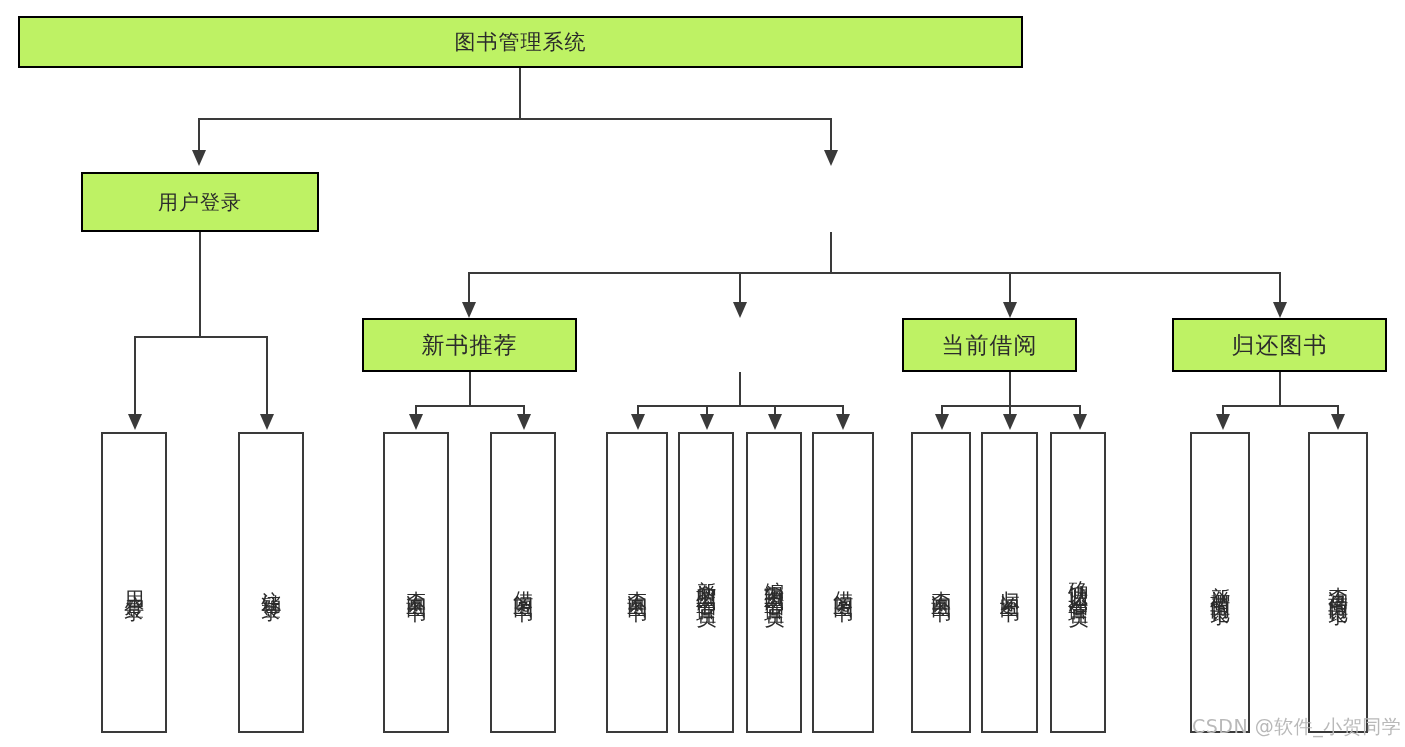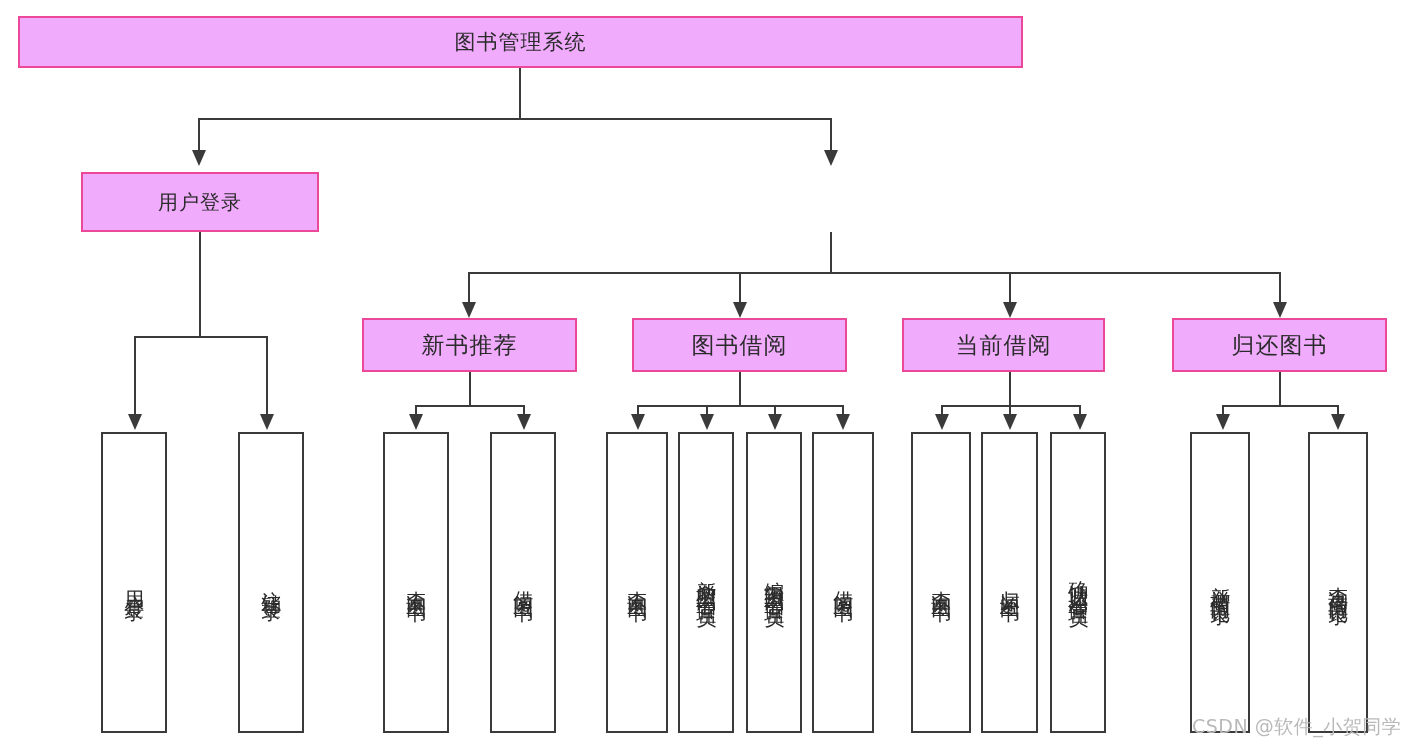--- a/index.html
+++ b/index.html
@@ -9,22 +9,22 @@
     background:#ffffff;
     font-family:"DejaVu Sans","Liberation Sans",sans-serif;
     overflow:hidden;
   }
   #stage{position:relative;width:1405px;height:747px;}
 
   
   .node{
     position:absolute;
     box-sizing:border-box;
-    background:#f0abfc;
-    border:2px solid #ec4899;
+    background:#bef264;
+    border:2px solid #000000;
     display:flex;
     align-items:center;
     justify-content:center;
     color:#2b2b2b;
     letter-spacing:1px;
   }
   .node.root{font-size:21px;}
   .node.lvl2{font-size:20px;}
   .node.lvl3{font-size:23px;}
 
@@ -107,24 +107,21 @@
   <div class="vline" style="left:739px;top:272px;height:32px;"></div>
   <div class="arrow" style="left:733px;top:302px;"></div>
   <div class="vline" style="left:1009px;top:272px;height:32px;"></div>
   <div class="arrow" style="left:1003px;top:302px;"></div>
   <div class="vline" style="left:1279px;top:272px;height:32px;"></div>
   <div class="arrow" style="left:1273px;top:302px;"></div>
 
   <div class="node lvl3" style="left:362px;top:318px;width:215px;height:54px;">
     <span>新书推荐</span>
   </div>
-  <div class="node lvl3" style="left:632px;top:318px;width:215px;height:54px;">
-    <span>图书借阅</span>
-  </div>
-  <div class="node lvl3" style="left:902px;top:318px;width:203px;height:54px;">
+  <div class="node lvl3" style="left:902px;top:318px;width:175px;height:54px;">
     <span>当前借阅</span>
   </div>
   <div class="node lvl3" style="left:1172px;top:318px;width:215px;height:54px;">
     <span>归还图书</span>
   </div>
 
   <div class="vline" style="left:469px;top:372px;height:33px;"></div>
   <div class="hline" style="left:415px;top:405px;width:110px;"></div>
   <div class="vline" style="left:415px;top:405px;height:11px;"></div>
   <div class="arrow" style="left:409px;top:414px;"></div>

